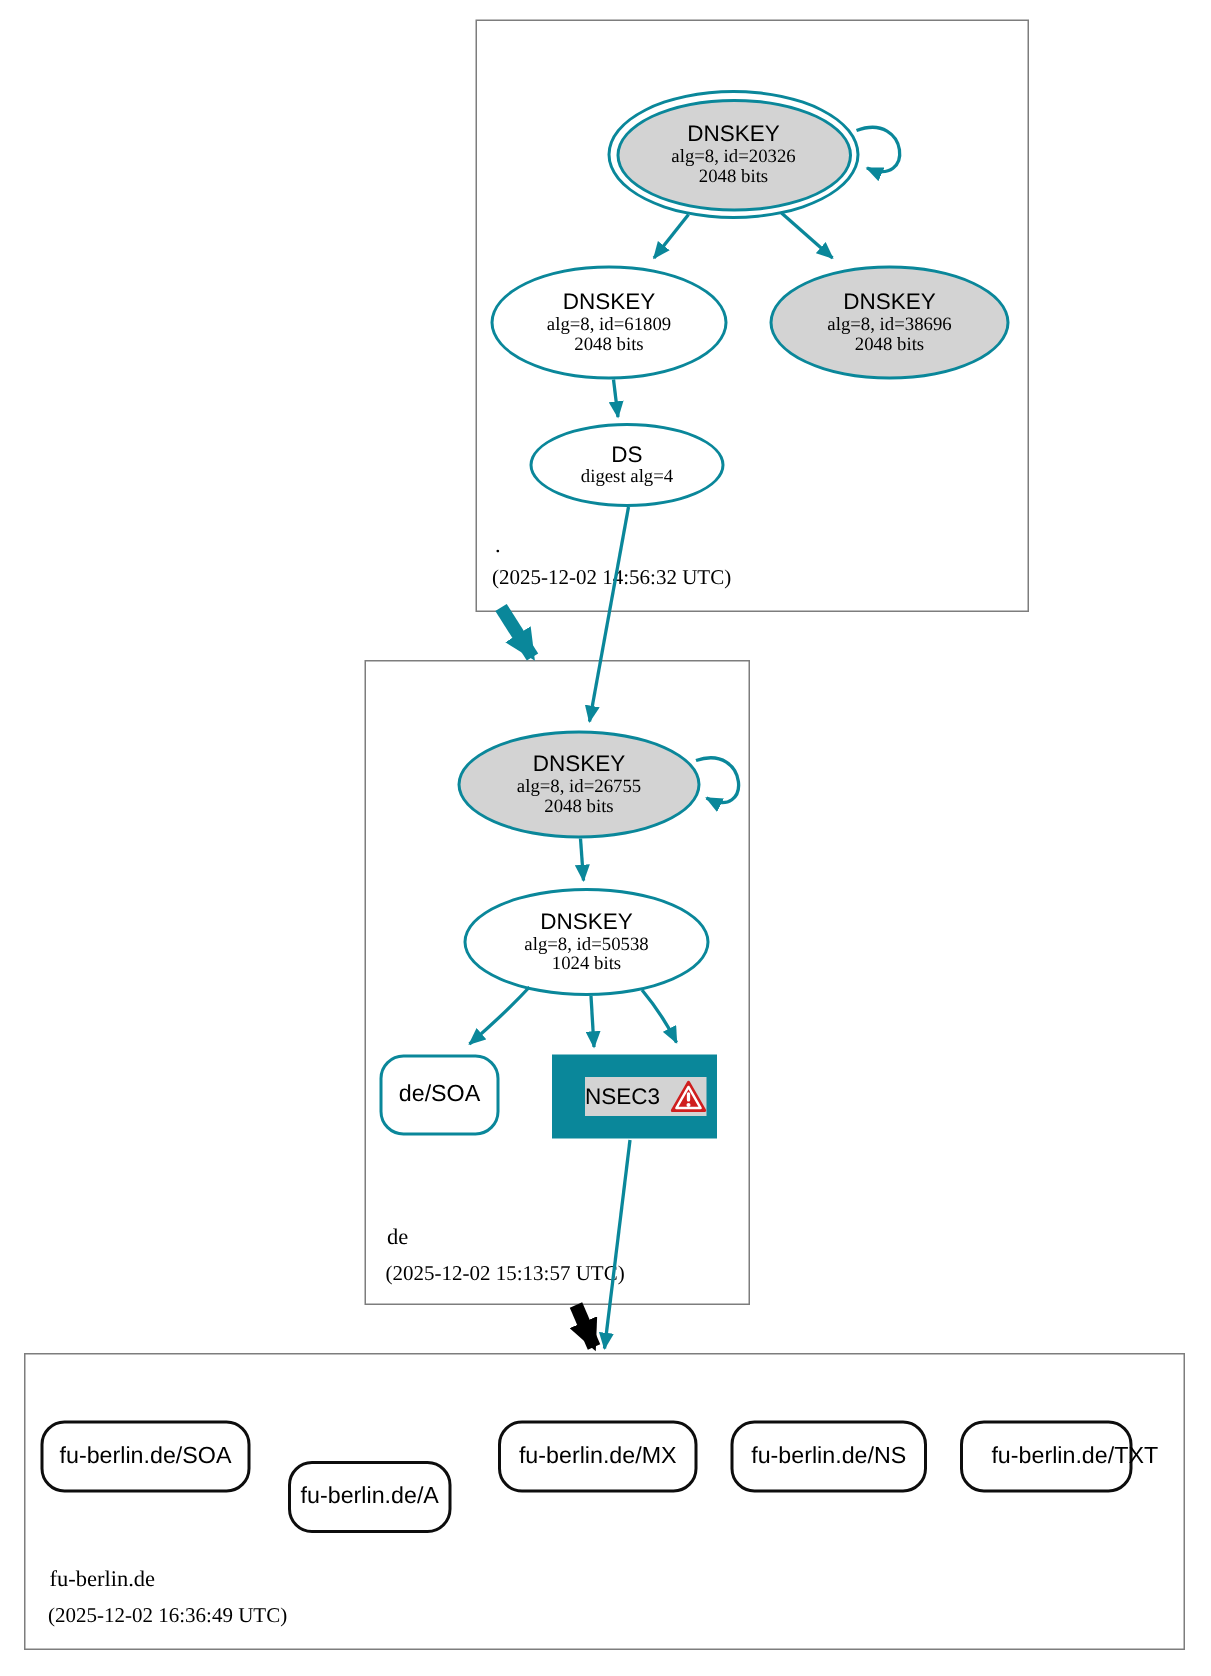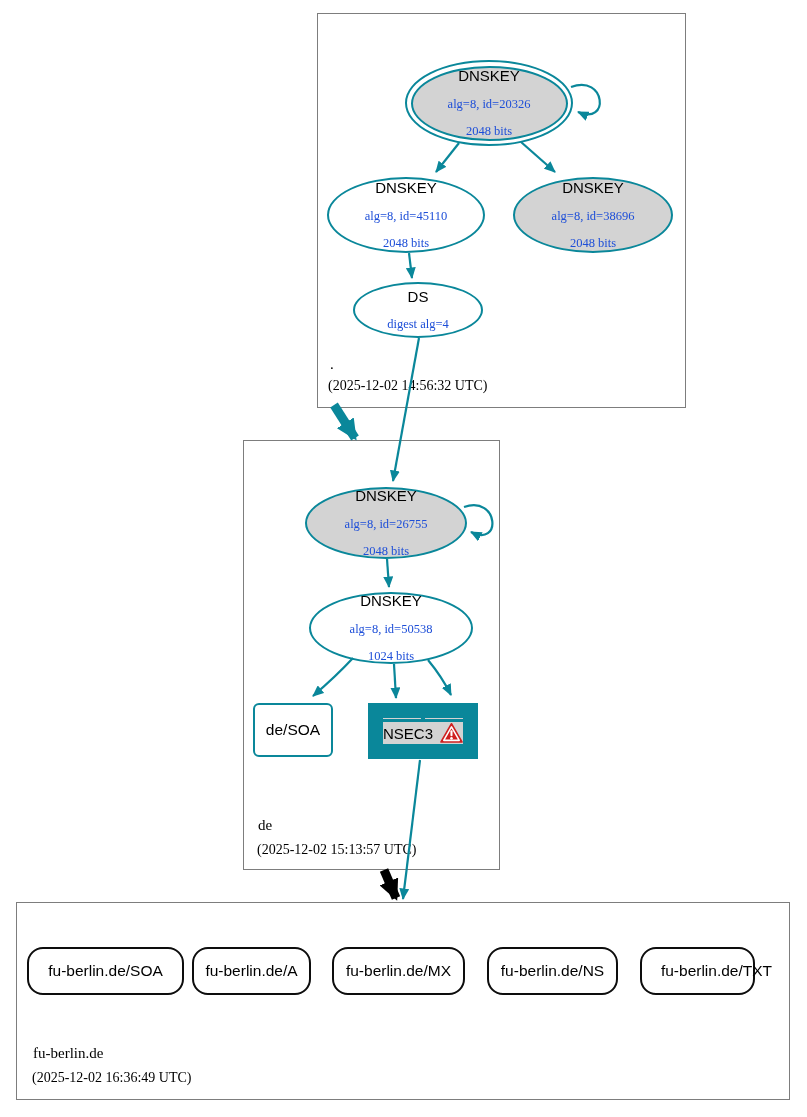--- a/index.html
+++ b/index.html
@@ -26,30 +26,30 @@
     position:absolute;border:2.2px solid var(--teal);border-radius:50%;background:#ffffff;
     box-sizing:border-box;display:flex;align-items:center;justify-content:center;text-align:center;
   }
   .ellipse.gray{background:var(--gray-fill);}
   .ring{
     position:absolute;inset:3.5px;border:2.2px solid var(--teal);border-radius:50%;
     background:var(--gray-fill);pointer-events:none;
   }
   .node-text{position:relative;line-height:1.05;}
   .node-title{font-family:"Liberation Sans",sans-serif;font-size:15px;color:#000;}
-  .node-detail{font-family:"Liberation Serif",serif;font-size:12.5px;color:#1d4ed8;margin-top:14px;}
+  .node-detail{font-family:"Liberation Serif",serif;font-size:12.5px;color:#000000;margin-top:0;}
   .rrset{
     position:absolute;height:48px;box-sizing:border-box;border:2.4px solid #0d0d0d;border-radius:16px;
     background:#fff;display:flex;align-items:center;justify-content:center;
     font-size:15.5px;color:#000;white-space:nowrap;
   }
   .rrset.secure{border-color:var(--teal);border-width:2.2px;}
   .nsec3{
     position:absolute;left:368px;top:703px;width:110px;height:56px;box-sizing:border-box;
-    background:var(--teal);padding:15px;display:flex;flex-direction:column;gap:3px;
+    background:var(--teal);padding:15px;display:flex;gap:3px;
   }
   .nsec3-row{display:flex;gap:4px;height:10px;}
   .nsec3-cell{flex:1;background:var(--gray-fill);}
   .nsec3-main{
     flex:1;background:var(--gray-fill);display:flex;align-items:center;justify-content:center;gap:7px;
     font-size:15px;color:#000;
   }
   #edges{position:absolute;left:0;top:0;pointer-events:none;}
 </style>
 </head>
@@ -75,21 +75,21 @@
     <div class="node-text">
       <div class="node-title">DNSKEY</div>
       <div class="node-detail">alg=8, id=20326</div>
       <div class="node-detail">2048 bits</div>
     </div>
   </div>
 
   <div class="ellipse" style="left:327px;top:177px;width:158px;height:76px;">
     <div class="node-text">
       <div class="node-title">DNSKEY</div>
-      <div class="node-detail">alg=8, id=45110</div>
+      <div class="node-detail">alg=8, id=61809</div>
       <div class="node-detail">2048 bits</div>
     </div>
   </div>
 
   <div class="ellipse gray" style="left:513px;top:177px;width:160px;height:76px;">
     <div class="node-text">
       <div class="node-title">DNSKEY</div>
       <div class="node-detail">alg=8, id=38696</div>
       <div class="node-detail">2048 bits</div>
     </div>
@@ -111,44 +111,44 @@
   </div>
 
   <div class="ellipse" style="left:309px;top:592px;width:164px;height:72px;">
     <div class="node-text">
       <div class="node-title">DNSKEY</div>
       <div class="node-detail">alg=8, id=50538</div>
       <div class="node-detail">1024 bits</div>
     </div>
   </div>
 
-  <div class="rrset secure" style="left:253px;top:703px;width:80px;height:54px;border-radius:6px;">
+  <div class="rrset secure" style="left:253px;top:703px;width:80px;height:54px;border-radius:16px;">
     <span>de/SOA</span>
   </div>
 
   <div class="nsec3">
     <div class="nsec3-row">
       <div class="nsec3-cell"></div>
       <div class="nsec3-cell"></div>
     </div>
     <div class="nsec3-main">
       <span>NSEC3</span>
       <svg width="24" height="22" viewBox="0 0 24 22">
         <path d="M12 1.5 L22.8 20.3 L1.2 20.3 Z" fill="#cf1f1f" stroke="#cf1f1f" stroke-width="2" stroke-linejoin="round"></path>
         <path d="M12 4.6 L20.1 18.7 L3.9 18.7 Z" fill="#cf1f1f" stroke="#ffffff" stroke-width="1.6" stroke-linejoin="round"></path>
         <rect x="10.9" y="8.2" width="2.2" height="6.2" rx="1" fill="#ffffff"></rect>
         <circle cx="12" cy="16.6" r="1.35" fill="#ffffff"></circle>
       </svg>
     </div>
   </div>
 
-  <div class="rrset" style="left:27px;top:947px;width:157px;">
+  <div class="rrset" style="left:27px;top:947px;width:140px;">
     <span>fu-berlin.de/SOA</span>
   </div>
-  <div class="rrset" style="left:192px;top:947px;width:119px;">
+  <div class="rrset" style="left:192px;top:974px;width:109px;">
     <span>fu-berlin.de/A</span>
   </div>
   <div class="rrset" style="left:487px;top:947px;width:131px;">
     <span>fu-berlin.de/NS</span>
   </div>
   <div class="rrset" style="left:332px;top:947px;width:133px;">
     <span>fu-berlin.de/MX</span>
   </div>
   <div class="rrset" style="left:640px;top:947px;width:115px;padding-left:38px;">
     <span>fu-berlin.de/TXT</span>

